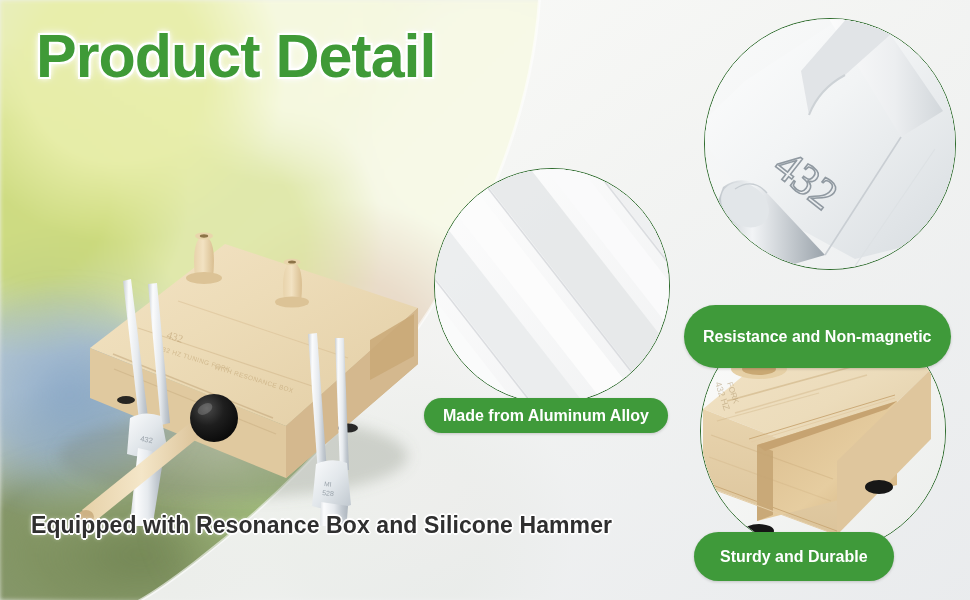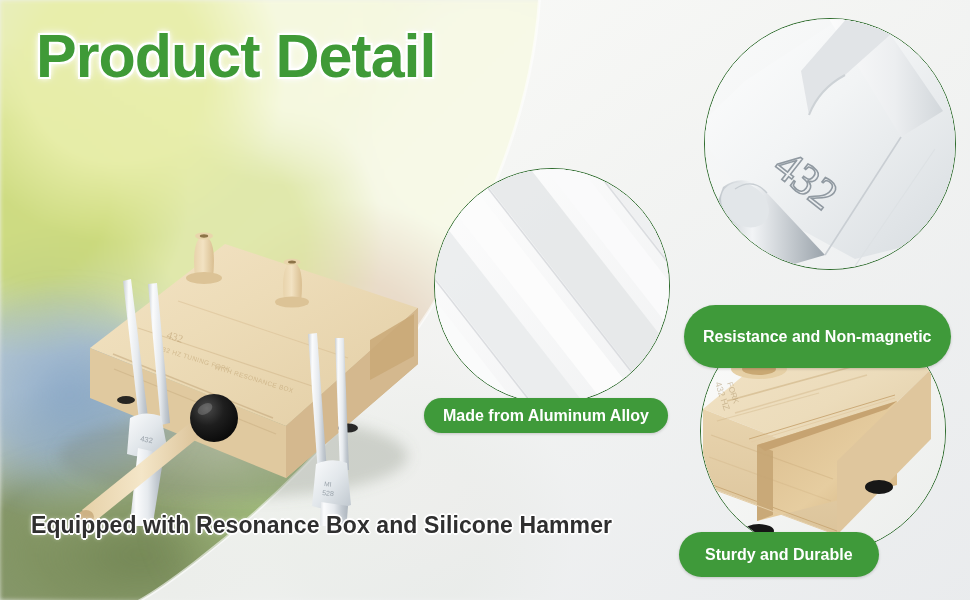--- a/index.html
+++ b/index.html
@@ -87,21 +87,21 @@
 
   
   .badge{
     position:absolute;display:flex;align-items:center;justify-content:center;
     background:#3f9a3a;color:#fff;border-radius:999px;
     font-weight:bold;white-space:nowrap;
     box-shadow:0 1px 3px rgba(0,0,0,.18);
   }
   .badge-mid{left:424px;top:398px;height:35px;padding:0 19px;font-size:16px;}
   .badge-top{left:684px;top:257px;height:31px;padding:16px 19px;font-size:16px;margin-top:48px;}
-  .badge-bot{left:679px;top:532px;height:45px;padding:0 26px;font-size:16px;}
+  .badge-bot{left:694px;top:532px;height:17px;padding:16px 26px;font-size:16px;}
 </style>
 </head>
 <body>
 
 <div id="stage">
 
   <div class="bg-base"></div>
   <div class="bg-blue-blob"></div>
   <div class="bg-olive-blob"></div>
   <div class="bg-tan-blob"></div>

